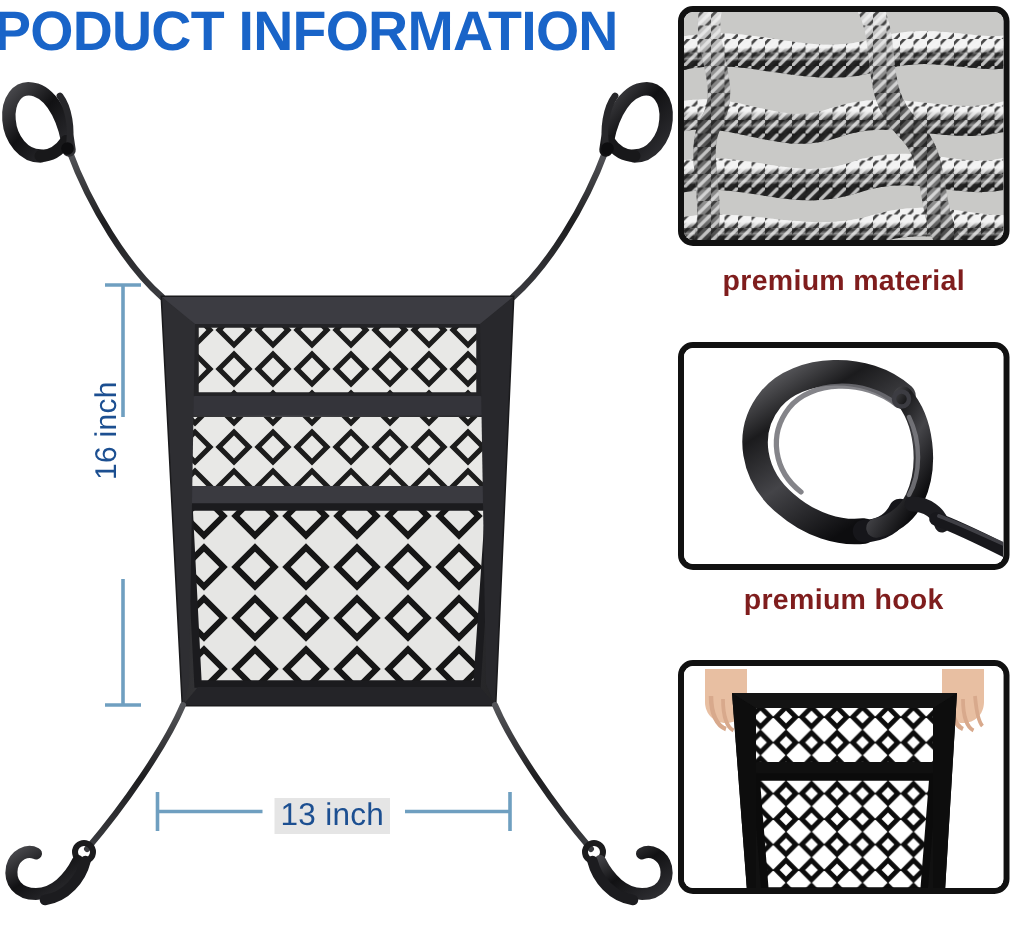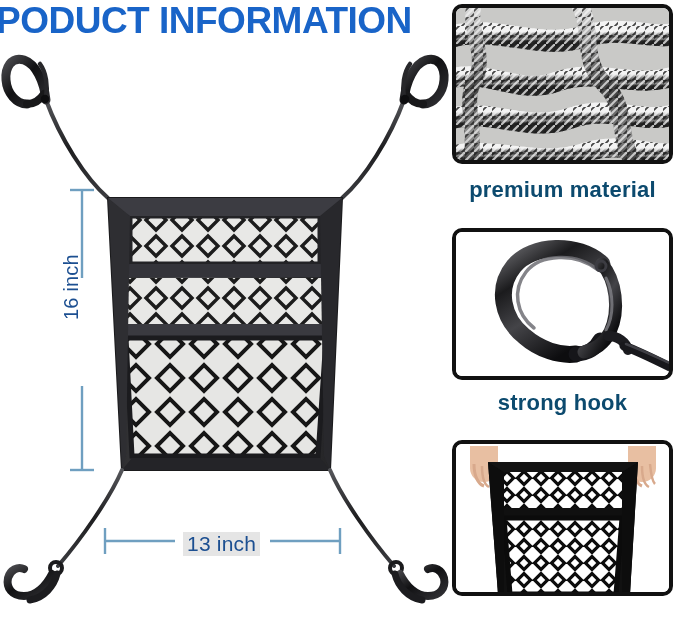--- a/index.html
+++ b/index.html
@@ -83,22 +83,22 @@
   }
   #panel-1 { top: 4px;   height: 160px; }
   #panel-2 { top: 228px; height: 152px; }
   #panel-3 { top: 440px; height: 156px; }
 
   .panel-caption {
     position: absolute;
     left: 452px;
     width: 221px;
     text-align: center;
-    color: #0c4a6e;
-    font-size: 22px;
+    color: #7f1d1d;
+    font-size: 19px;
     font-weight: bold;
     letter-spacing: 0.2px;
     white-space: nowrap;
   }
   #caption-1 { top: 177px; }
   #caption-2 { top: 390px; }
   #caption-3 { top: 606px; }
 
   .panel-svg { display: block; width: 100%; height: 100%; }
 </style>
@@ -285,21 +285,21 @@
 
       <path d="M 150 46 C 158 62 158 84 150 98" stroke="#8a8a90" stroke-width="3" fill="none" stroke-linecap="round" opacity="0.7"></path>
 
       <circle cx="145" cy="34" r="5" fill="none" stroke="#3c3c42" stroke-width="3"></circle>
 
       <path d="M 152 104 C 162 104 170 110 172 118" stroke="#1c1c20" stroke-width="10" fill="none" stroke-linecap="round"></path>
       <path d="M 168 114 C 184 120 200 128 216 136" stroke="#18181c" stroke-width="9" fill="none" stroke-linecap="round"></path>
       <path d="M 170 112 C 186 118 202 126 216 132" stroke="#4a4a50" stroke-width="2.5" fill="none" stroke-linecap="round" opacity="0.8"></path>
     </svg>
   </div>
-  <div id="caption-2" class="panel-caption">strong hook</div>
+  <div id="caption-2" class="panel-caption">premium hook</div>
 
   <div id="panel-3" class="panel">
     <svg class="panel-svg" viewBox="0 0 213 148" preserveAspectRatio="none">
       <defs>
         <pattern id="mesh3" width="17" height="17" patternUnits="userSpaceOnUse">
           <rect width="17" height="17" fill="#ffffff"></rect>
           <path d="M -2 8.5 L 8.5 -2 M 8.5 19 L 19 8.5 M -2 8.5 L 8.5 19 M 8.5 -2 L 19 8.5" stroke="#0c0c0c" stroke-width="3.2" fill="none" stroke-linecap="round"></path>
         </pattern>
       </defs>
       <rect width="213" height="148" fill="#ffffff"></rect>

